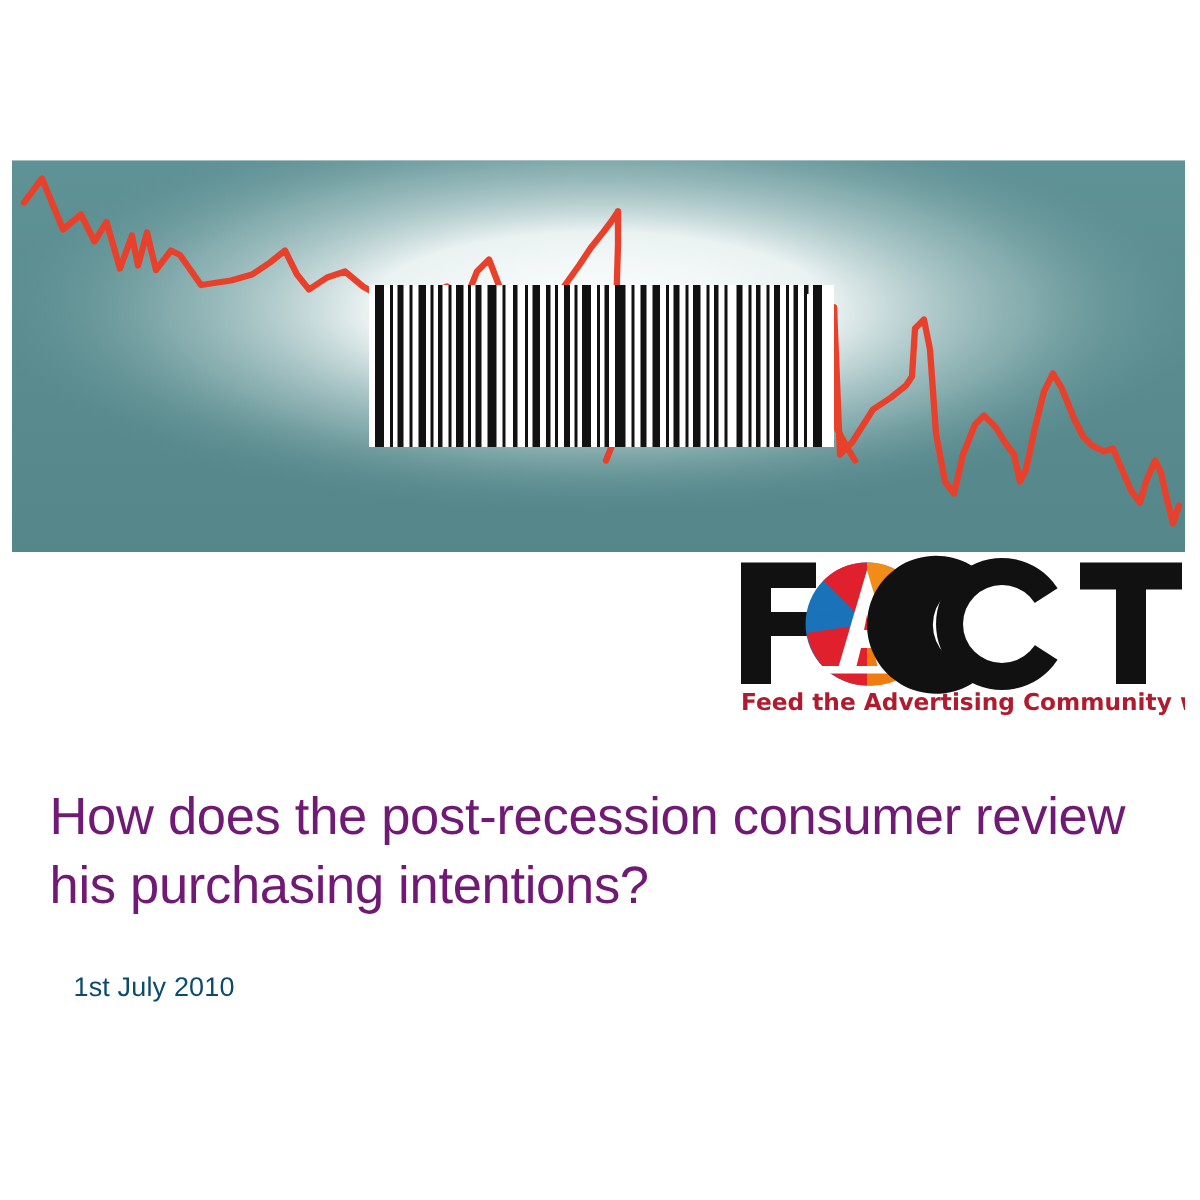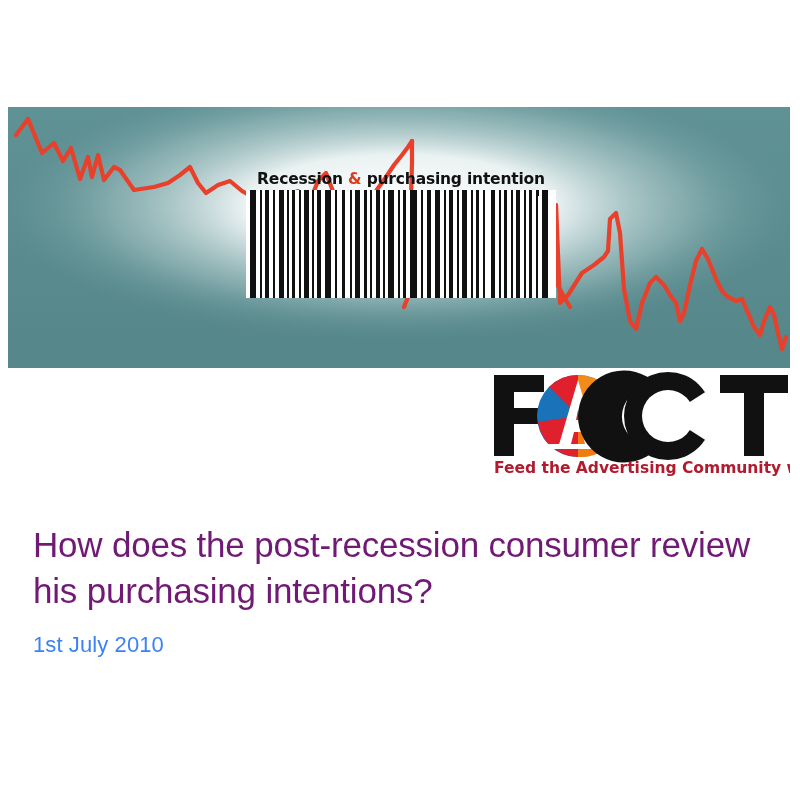--- a/index.html
+++ b/index.html
@@ -88,26 +88,26 @@
   #main-title {
     margin: 0;
     font-family: "Liberation Sans", sans-serif;
     font-weight: normal;
     font-size: 35px;
     line-height: 46px;
     color: #701a75;
     letter-spacing: -0.2px;
   }
   #subtitle-date {
-    margin: 0;
+    margin: 16px;
     padding-top: 18px;
     font-family: "Liberation Sans", sans-serif;
     font-weight: normal;
-    font-size: 22px;
-    color: #3b82f6;
+    font-size: 18px;
+    color: #0c4a6e;
     letter-spacing: 0.1px;
   }
 </style>
 </head>
 <body>
 
 <div id="hero-banner">
 
   <svg class="bg-svg" viewBox="0 0 782 261" preserveAspectRatio="none">
     <defs>
@@ -138,23 +138,20 @@
     <polyline fill="none" stroke="#e8402a" stroke-width="4.2" stroke-linejoin="round" stroke-linecap="round" points="548,98 548,175 556,190 562,200"></polyline>
 
     <polyline fill="none" stroke="#e8402a" stroke-width="4.2" stroke-linejoin="round" stroke-linecap="round" points="548,98 552,196 560,188 574,166 586,158 596,150 600,144 602,112
               608,106 612,126 616,182 622,214 628,222 634,196 642,176 648,170
               656,178 662,188 668,196 672,214 676,206 682,178 688,154 694,142
               700,152 708,172 714,184 720,190 728,194 734,192 740,206 746,220
               752,228 756,214 762,200 766,208 770,226 774,242 778,230"></polyline>
   </svg>
 
   <div id="barcode-block">
-    <div id="barcode-title">
-      <span>Recession </span><span class="amp">&amp;</span><span> purchasing intention</span>
-    </div>
 
     <svg id="barcode-bars" viewBox="0 0 310 108" preserveAspectRatio="none">
       <rect x="0" y="0" width="310" height="108" fill="#ffffff"></rect>
       <g fill="#111111">
         <rect x="4" y="0" width="6" height="108"></rect>
         <rect x="14" y="0" width="2" height="108"></rect>
         <rect x="19" y="0" width="4" height="108"></rect>
         <rect x="27" y="0" width="2" height="108"></rect>
         <rect x="33" y="0" width="5" height="108"></rect>
         <rect x="41" y="0" width="2" height="108"></rect>

